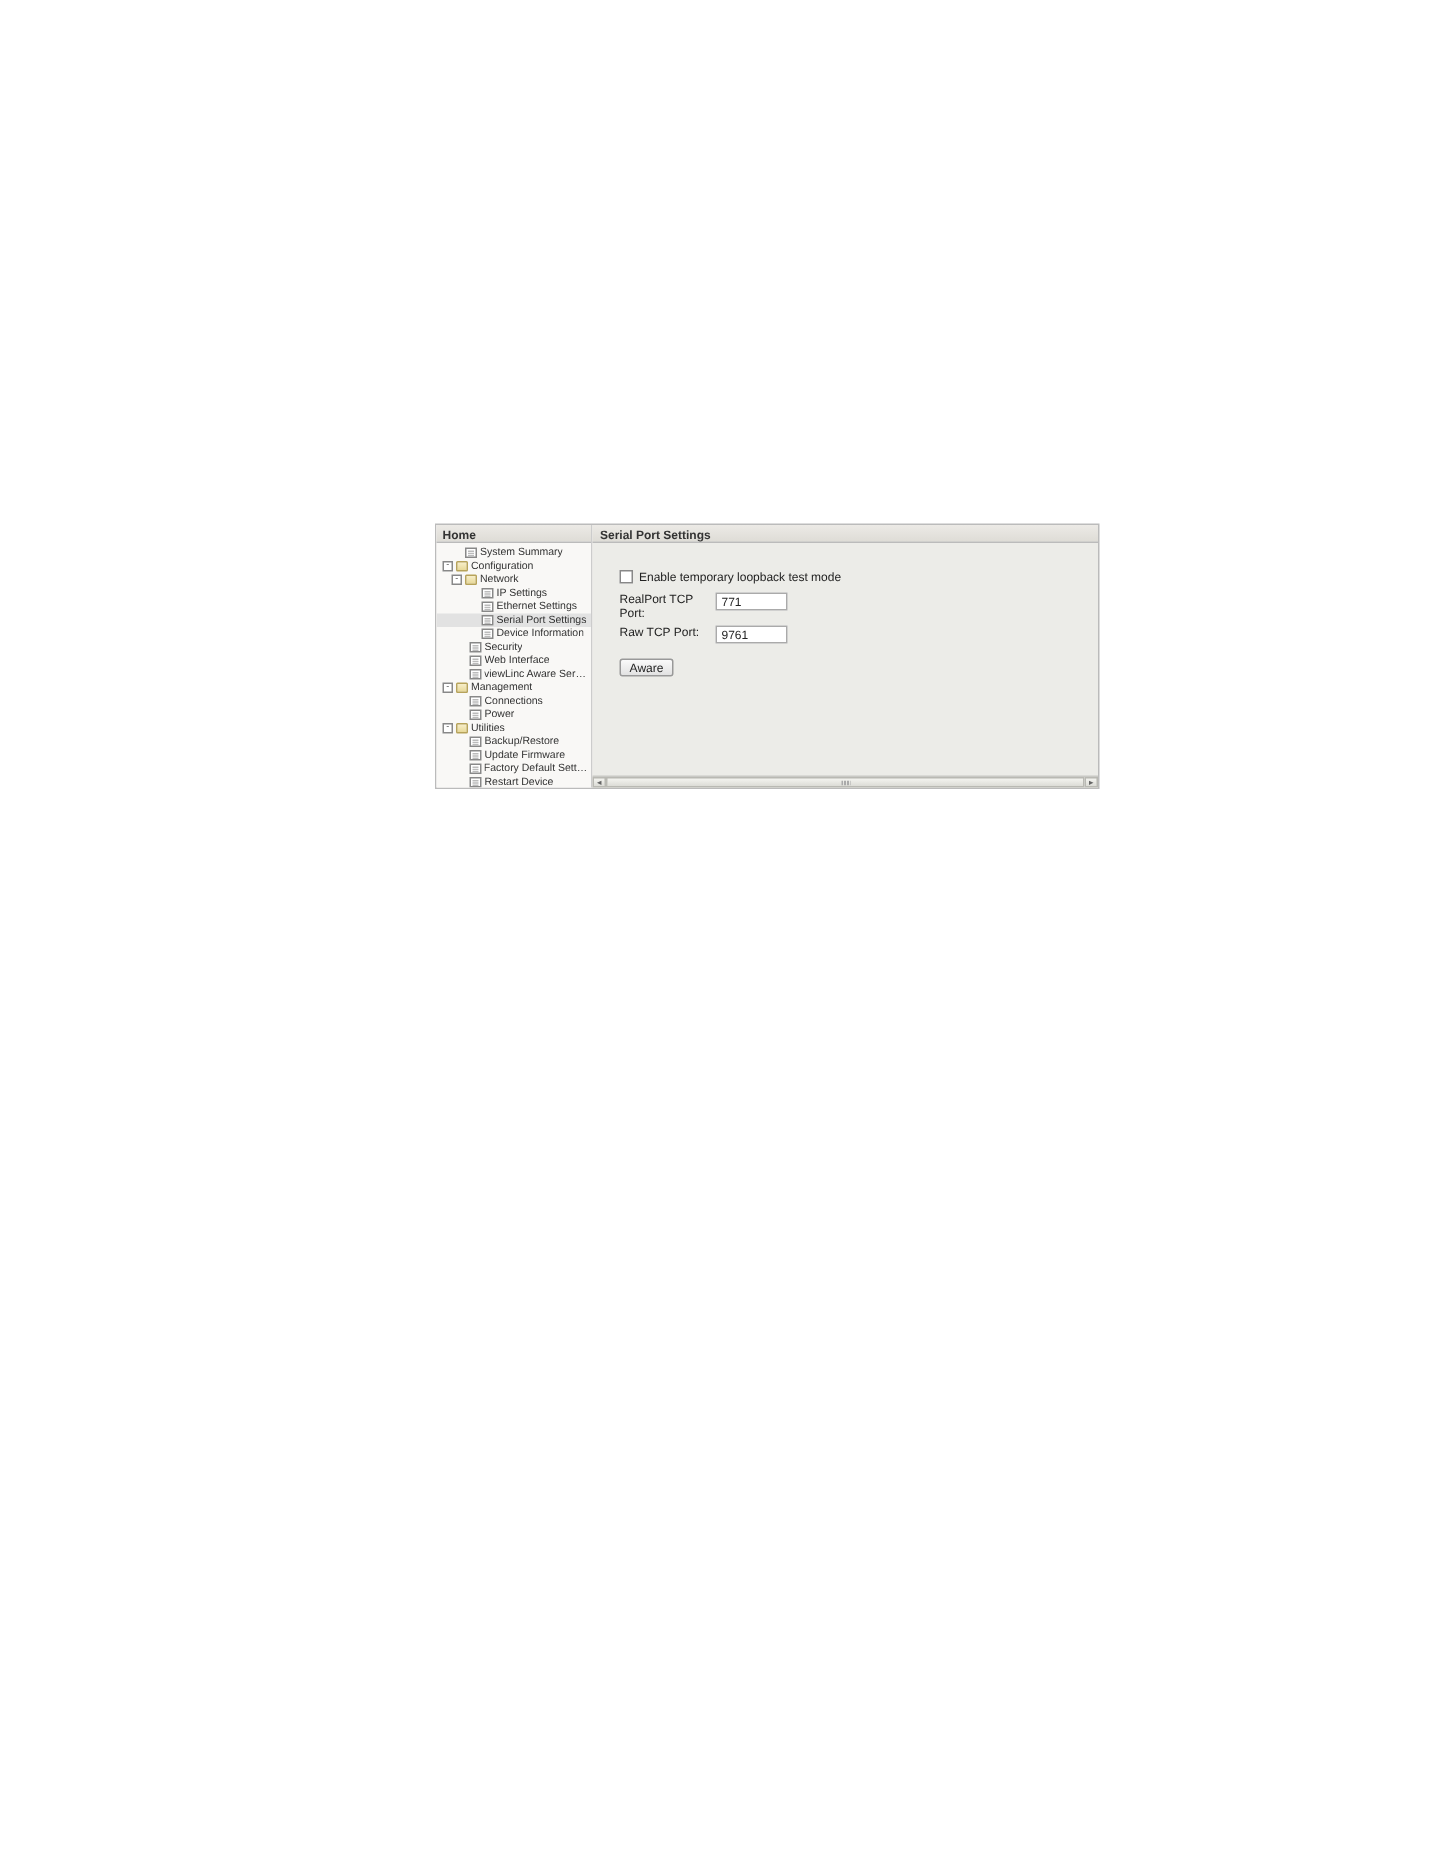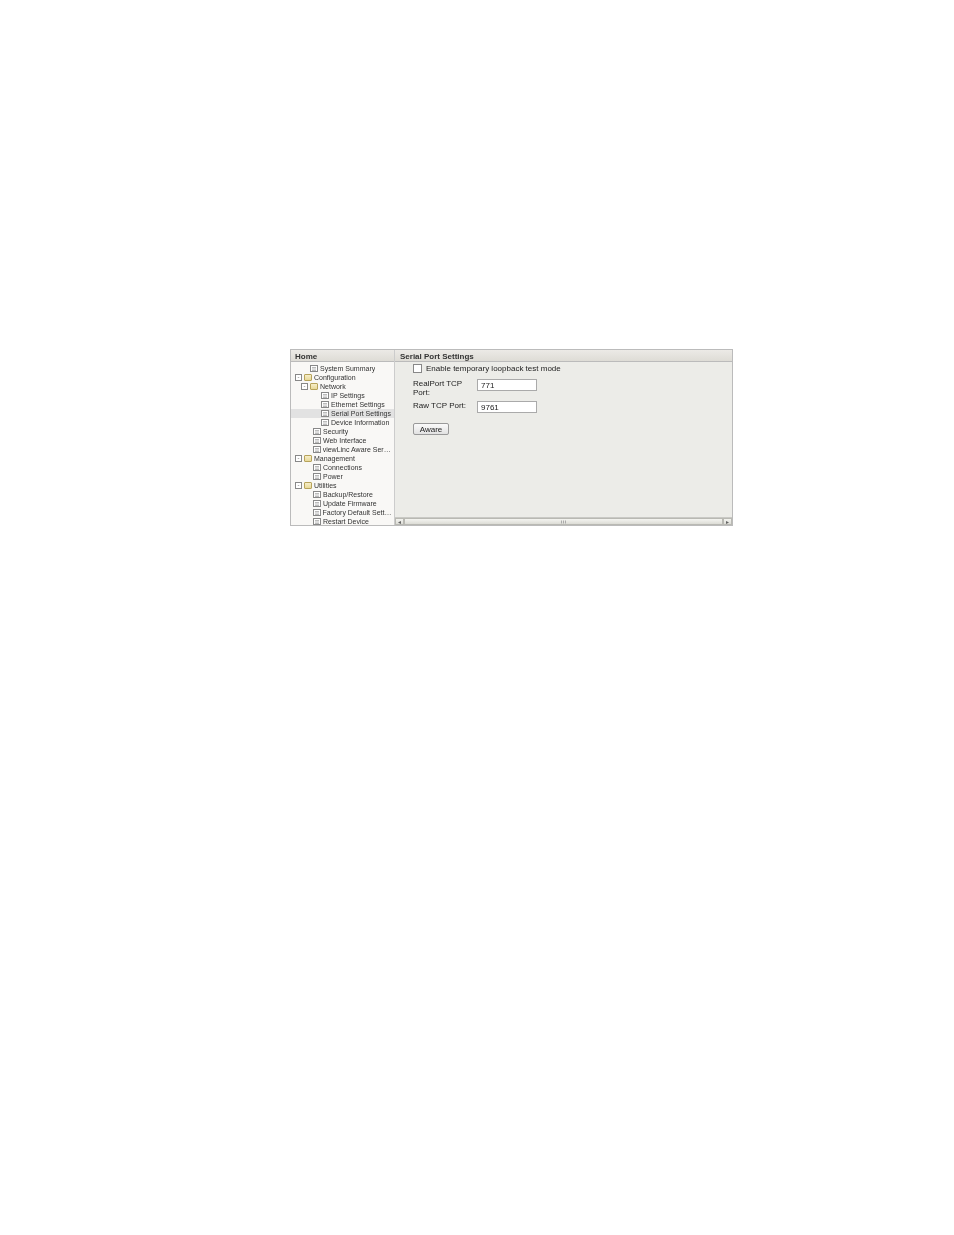--- a/index.html
+++ b/index.html
@@ -118,21 +118,21 @@
       background: linear-gradient(to bottom, #eceae6, #dedcd6);
       border-bottom: 1px solid #bbb;
       padding: 2px 5px;
       font-weight: bold;
       font-size: 8px;
       height: 12px;
       line-height: 9px;
     }
     .content-body {
       flex: 1;
-      padding: 2px 12px 8px 18px;
+      padding: 18px 12px 8px 18px;
       position: relative;
       border-radius: 19px;
     }
     .checkbox-row {
       display: flex;
       align-items: center;
       margin-bottom: 6px;
     }
     .checkbox {
       width: 9px;
@@ -150,21 +150,21 @@
       display: flex;
       align-items: flex-start;
       margin-bottom: 4px;
     }
     .form-label {
       width: 64px;
       font-size: 8px;
       color: #222;
     }
     .text-input {
-      width: 60px;
+      width: 48px;
       height: 12px;
       border: 1px solid #aaa;
       background: #fff;
       font-size: 8px;
       padding: 0 3px;
       color: #222;
     }
     .apply-btn {
       margin-top: 6px;
       width: 36px;

